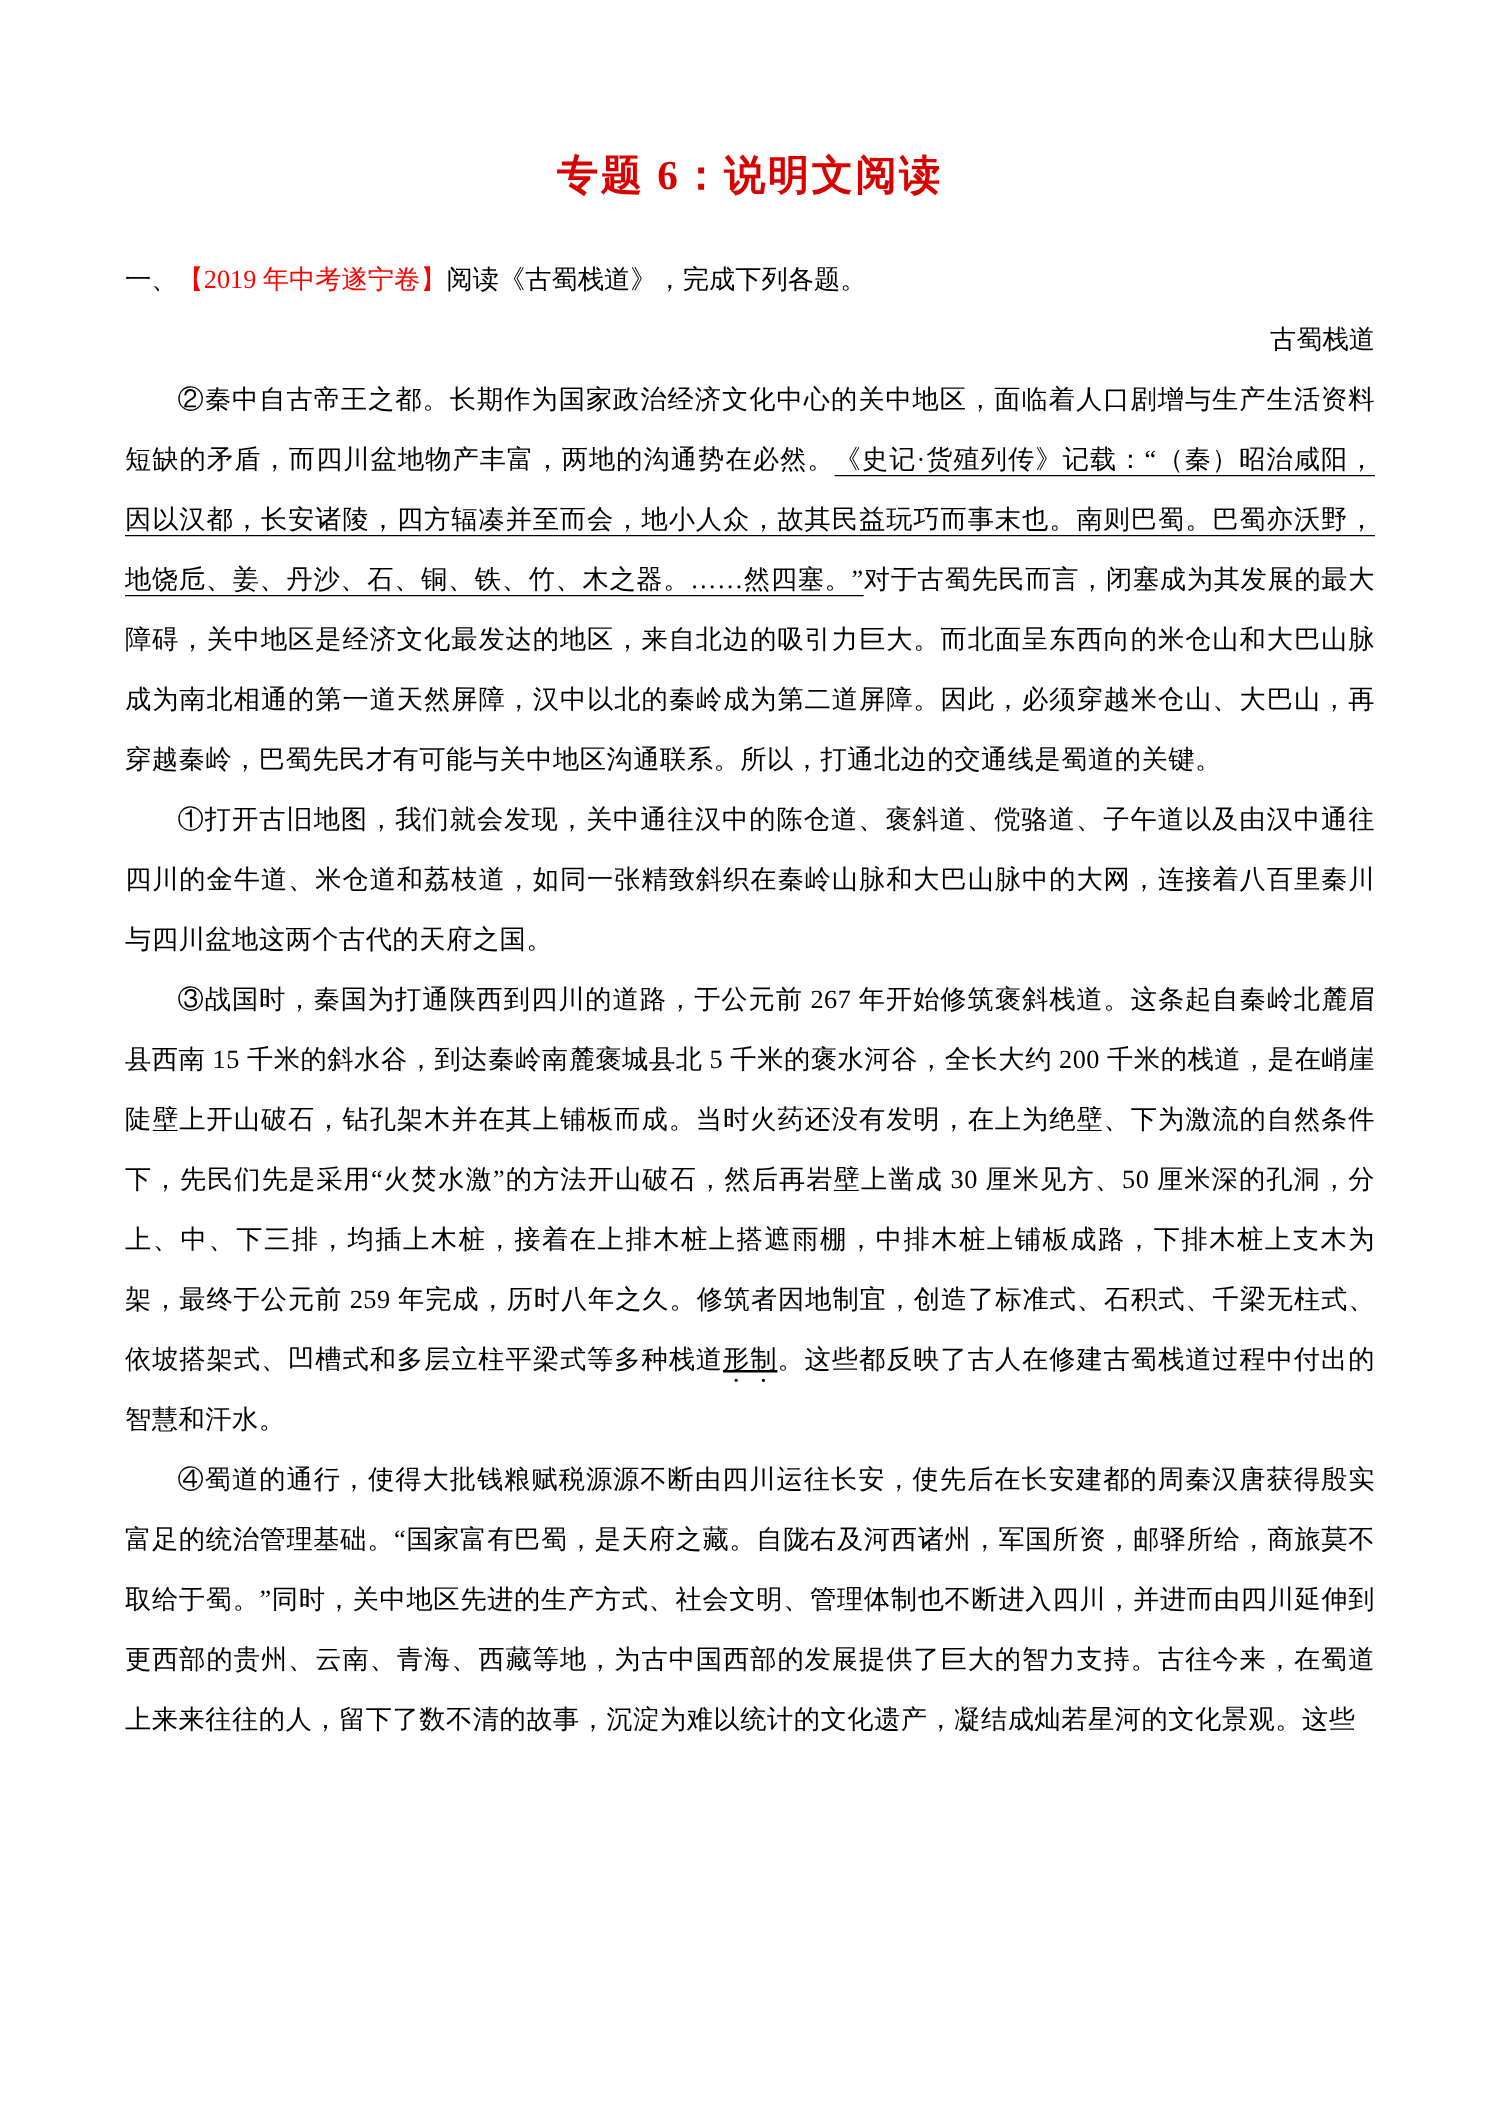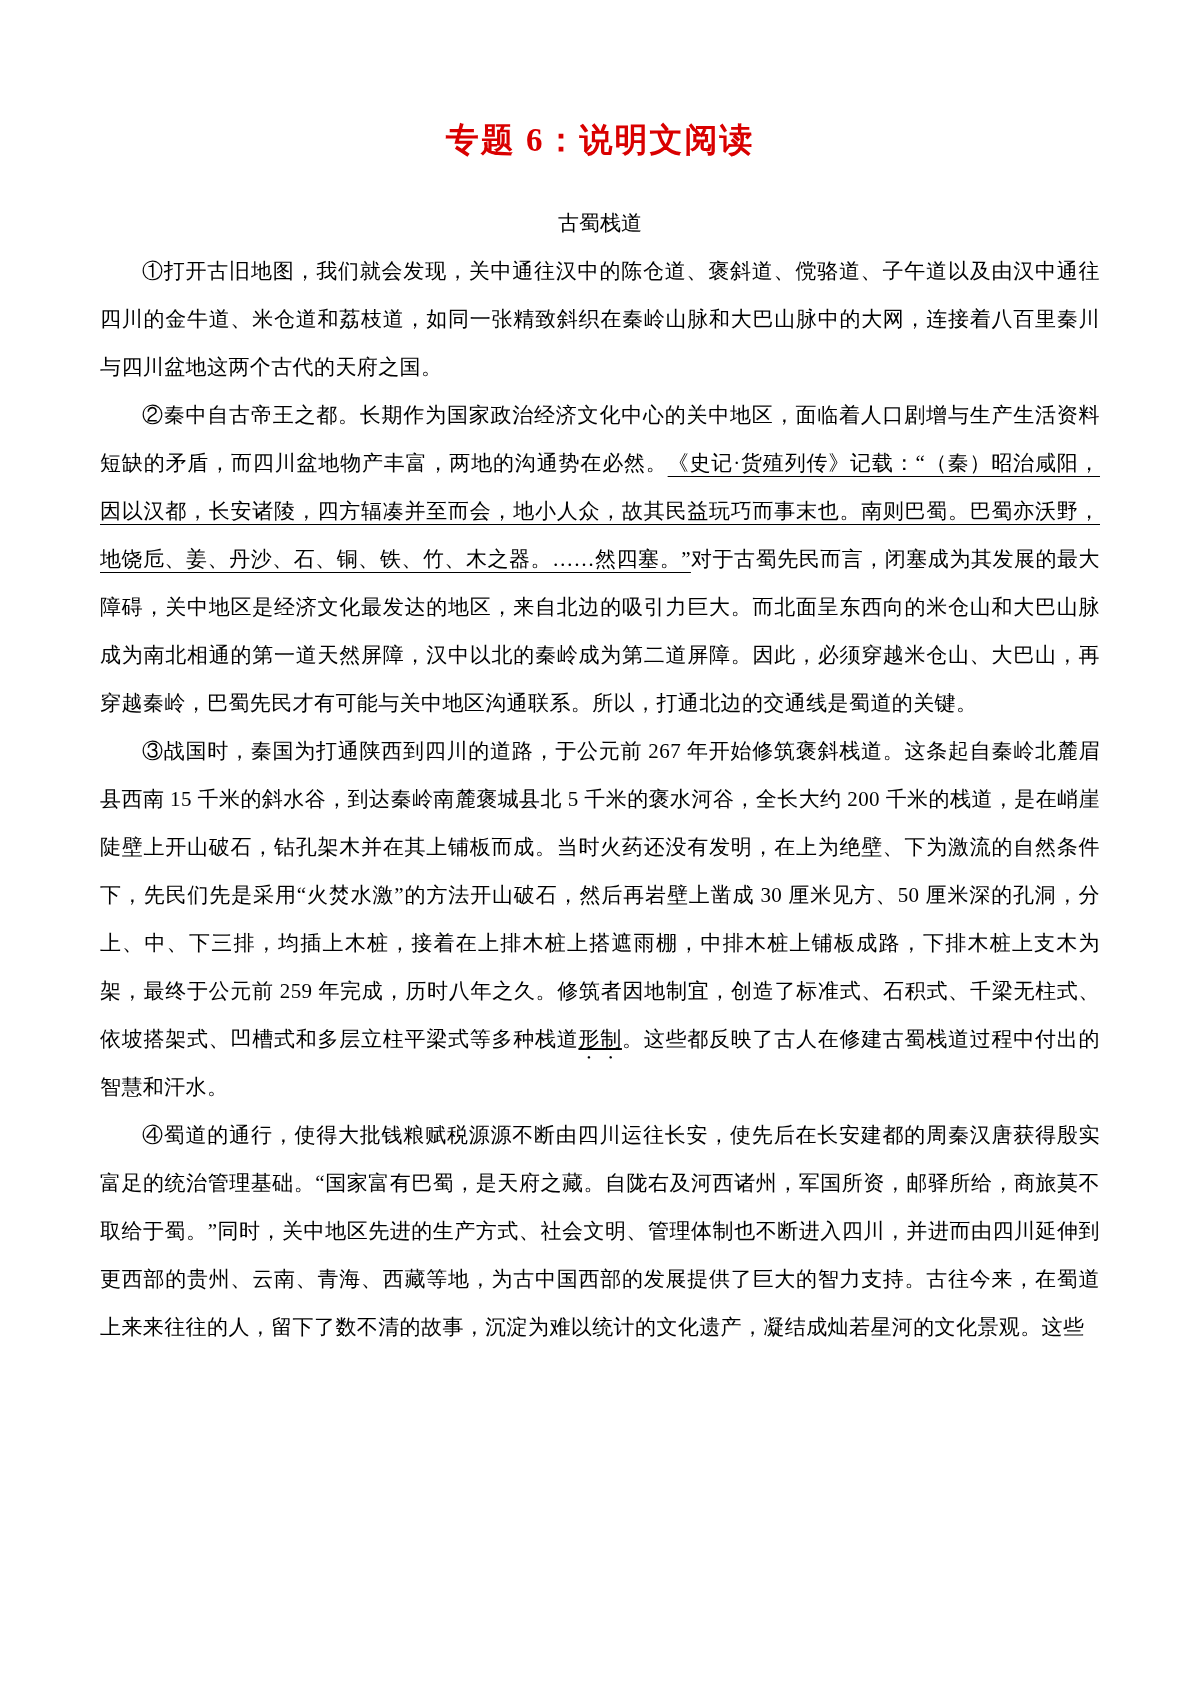--- a/index.html
+++ b/index.html
@@ -31,21 +31,21 @@
     line-height: 48px;
     margin: 0;
   }
   .section-line {
     text-align: left;
   }
   .tag-red {
     color: var(--tag-red, #ff0000);
   }
   .center {
-    text-align: center;
+    text-align: right;
   }
   .article-author {
     margin-bottom: 6px;
   }
   .para {
     margin: 0;
     font-size: 21px;
     line-height: 48px;
     text-align: justify;
     text-indent: 2em;
@@ -64,30 +64,33 @@
     text-decoration: underline;
   }
 </style>
 </head>
 <body>
 
 <div class="page">
 
   <h1 class="doc-title">专题 6：说明文阅读</h1>
 
+  <p class="text-line section-line">
+    <span>一、</span><span class="tag-red">【2019 年中考遂宁卷】</span><span>阅读《古蜀栈道》，完成下列各题。</span>
+  </p>
 
   <p class="text-line center">古蜀栈道</p>
 
 
   <p class="para">
-    <span>①打开古旧地图，我们就会发现，关中通往汉中的陈仓道、褒斜道、傥骆道、子午道以及由汉中通往四川的金牛道、米仓道和荔枝道，如同一张精致斜织在秦岭山脉和大巴山脉中的大网，连接着八百里秦川与四川盆地这两个古代的天府之国。</span>
+    <span>②秦中自古帝王之都。长期作为国家政治经济文化中心的关中地区，面临着人口剧增与生产生活资料短缺的矛盾，而四川盆地物产丰富，两地的沟通势在必然。</span><span class="underline">《史记·货殖列传》记载：“（秦）昭治咸阳，因以汉都，长安诸陵，四方辐凑并至而会，地小人众，故其民益玩巧而事末也。南则巴蜀。巴蜀亦沃野，地饶卮、姜、丹沙、石、铜、铁、竹、木之器。……然四塞。”</span><span>对于古蜀先民而言，闭塞成为其发展的最大障碍，关中地区是经济文化最发达的地区，来自北边的吸引力巨大。而北面呈东西向的米仓山和大巴山脉成为南北相通的第一道天然屏障，汉中以北的秦岭成为第二道屏障。因此，必须穿越米仓山、大巴山，再穿越秦岭，巴蜀先民才有可能与关中地区沟通联系。所以，打通北边的交通线是蜀道的关键。</span>
   </p>
 
   <p class="para">
-    <span>②秦中自古帝王之都。长期作为国家政治经济文化中心的关中地区，面临着人口剧增与生产生活资料短缺的矛盾，而四川盆地物产丰富，两地的沟通势在必然。</span><span class="underline">《史记·货殖列传》记载：“（秦）昭治咸阳，因以汉都，长安诸陵，四方辐凑并至而会，地小人众，故其民益玩巧而事末也。南则巴蜀。巴蜀亦沃野，地饶卮、姜、丹沙、石、铜、铁、竹、木之器。……然四塞。”</span><span>对于古蜀先民而言，闭塞成为其发展的最大障碍，关中地区是经济文化最发达的地区，来自北边的吸引力巨大。而北面呈东西向的米仓山和大巴山脉成为南北相通的第一道天然屏障，汉中以北的秦岭成为第二道屏障。因此，必须穿越米仓山、大巴山，再穿越秦岭，巴蜀先民才有可能与关中地区沟通联系。所以，打通北边的交通线是蜀道的关键。</span>
+    <span>①打开古旧地图，我们就会发现，关中通往汉中的陈仓道、褒斜道、傥骆道、子午道以及由汉中通往四川的金牛道、米仓道和荔枝道，如同一张精致斜织在秦岭山脉和大巴山脉中的大网，连接着八百里秦川与四川盆地这两个古代的天府之国。</span>
   </p>
 
   <p class="para">
     <span>③战国时，秦国为打通陕西到四川的道路，于公元前 267 年开始修筑褒斜栈道。这条起自秦岭北麓眉县西南 15 千米的斜水谷，到达秦岭南麓褒城县北 5 千米的褒水河谷，全长大约 200 千米的栈道，是在峭崖陡壁上开山破石，钻孔架木并在其上铺板而成。当时火药还没有发明，在上为绝壁、下为激流的自然条件下，先民们先是采用“火焚水激”的方法开山破石，然后再岩壁上凿成 30 厘米见方、50 厘米深的孔洞，分上、中、下三排，均插上木桩，接着在上排木桩上搭遮雨棚，中排木桩上铺板成路，下排木桩上支木为架，最终于公元前 259 年完成，历时八年之久。修筑者因地制宜，创造了标准式、石积式、千梁无柱式、依坡搭架式、凹槽式和多层立柱平梁式等多种栈道</span><span class="em-dots">形制</span><span>。这些都反映了古人在修建古蜀栈道过程中付出的智慧和汗水。</span>
   </p>
 
   <p class="para">
     <span>④蜀道的通行，使得大批钱粮赋税源源不断由四川运往长安，使先后在长安建都的周秦汉唐获得殷实富足的统治管理基础。“国家富有巴蜀，是天府之藏。自陇右及河西诸州，军国所资，邮驿所给，商旅莫不取给于蜀。”同时，关中地区先进的生产方式、社会文明、管理体制也不断进入四川，并进而由四川延伸到更西部的贵州、云南、青海、西藏等地，为古中国西部的发展提供了巨大的智力支持。古往今来，在蜀道上来来往往的人，留下了数不清的故事，沉淀为难以统计的文化遗产，凝结成灿若星河的文化景观。这些</span>
   </p>
 

